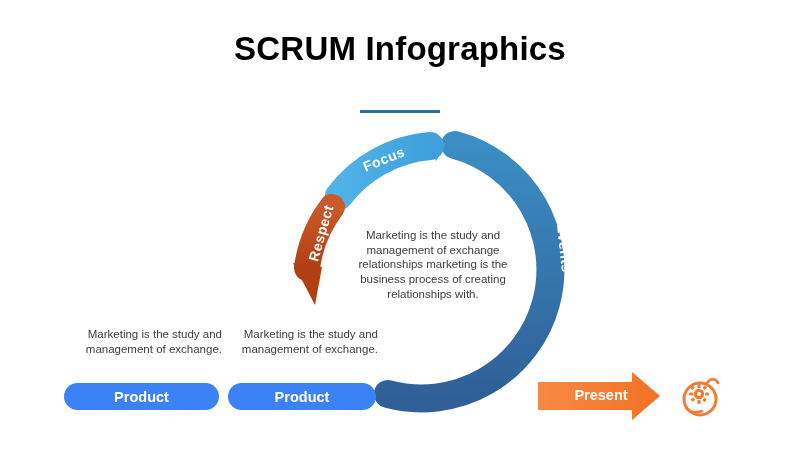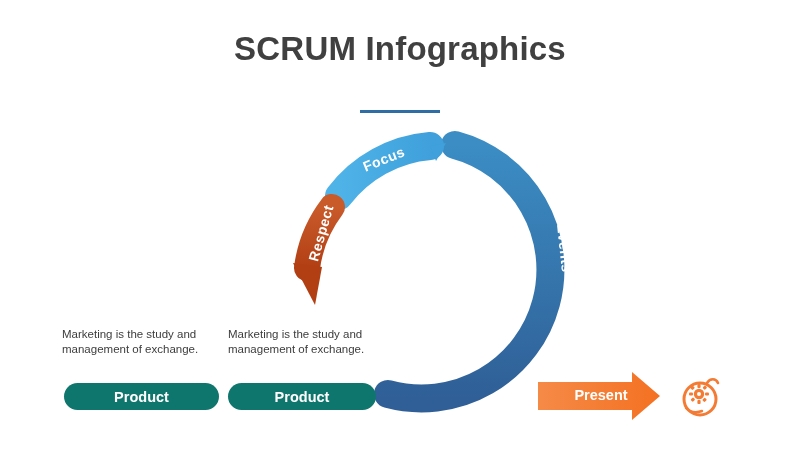--- a/index.html
+++ b/index.html
@@ -24,21 +24,21 @@
 
   
   .title {
     position: absolute;
     top: 30px;
     left: 0;
     width: 800px;
     text-align: center;
     font-size: 33px;
     font-weight: bold;
-    color: #404040;
+    color: #000000;
     letter-spacing: 0.2px;
   }
   .subtitle {
     position: absolute;
     top: 80px;
     left: 0;
     width: 800px;
     text-align: center;
     font-size: 12.5px;
     color: #1f3864;
@@ -101,34 +101,34 @@
     top: 240px;
     transform: rotate(84deg);
     transform-origin: center;
   }
 
   
   .pill {
     position: absolute;
     height: 27px;
     border-radius: 14px;
-    background: #0f766e;
+    background: #3b82f6;
     color: #ffffff;
     font-weight: bold;
     font-size: 14.5px;
     display: flex;
     align-items: center;
     justify-content: center;
   }
   .pill-1 { left: 64px; top: 383px; width: 155px; }
   .pill-2 { left: 228px; top: 383px; width: 148px; }
 
   .pill-desc {
     position: absolute;
-    text-align: left;
+    text-align: right;
     font-size: 11.5px;
     line-height: 1.3;
     color: #3d3d3d;
   }
   .pill-desc-1 { left: 62px; top: 327px; width: 160px; }
   .pill-desc-2 { left: 228px; top: 327px; width: 150px; }
 
   
   .courage-label {
     position: absolute;
@@ -208,20 +208,21 @@
         <circle cx="-1" cy="-2" r="2" fill="#ffffff"></circle>
         <path d="M -14 12 C -10 16, -4 17, 2 15" fill="none" stroke="#f47b34" stroke-width="2.4" stroke-linecap="round"></path>
       </g>
     </svg>
 
     <div class="arc-label label-focus">Focus</div>
     <div class="arc-label label-respect">Respect</div>
     <div class="arc-label label-events">Events</div>
     <div class="courage-label">Present</div>
 
+    <div class="center-text">Marketing is the study and management of exchange relationships marketing is the business process of creating relationships with.</div>
   </div>
 
   <div class="pill-desc pill-desc-1">Marketing is the study and management of exchange.</div>
   <div class="pill-desc pill-desc-2">Marketing is the study and management of exchange.</div>
 
   <div class="pill pill-1">Product</div>
   <div class="pill pill-2">Product</div>
 
 </div>
 

